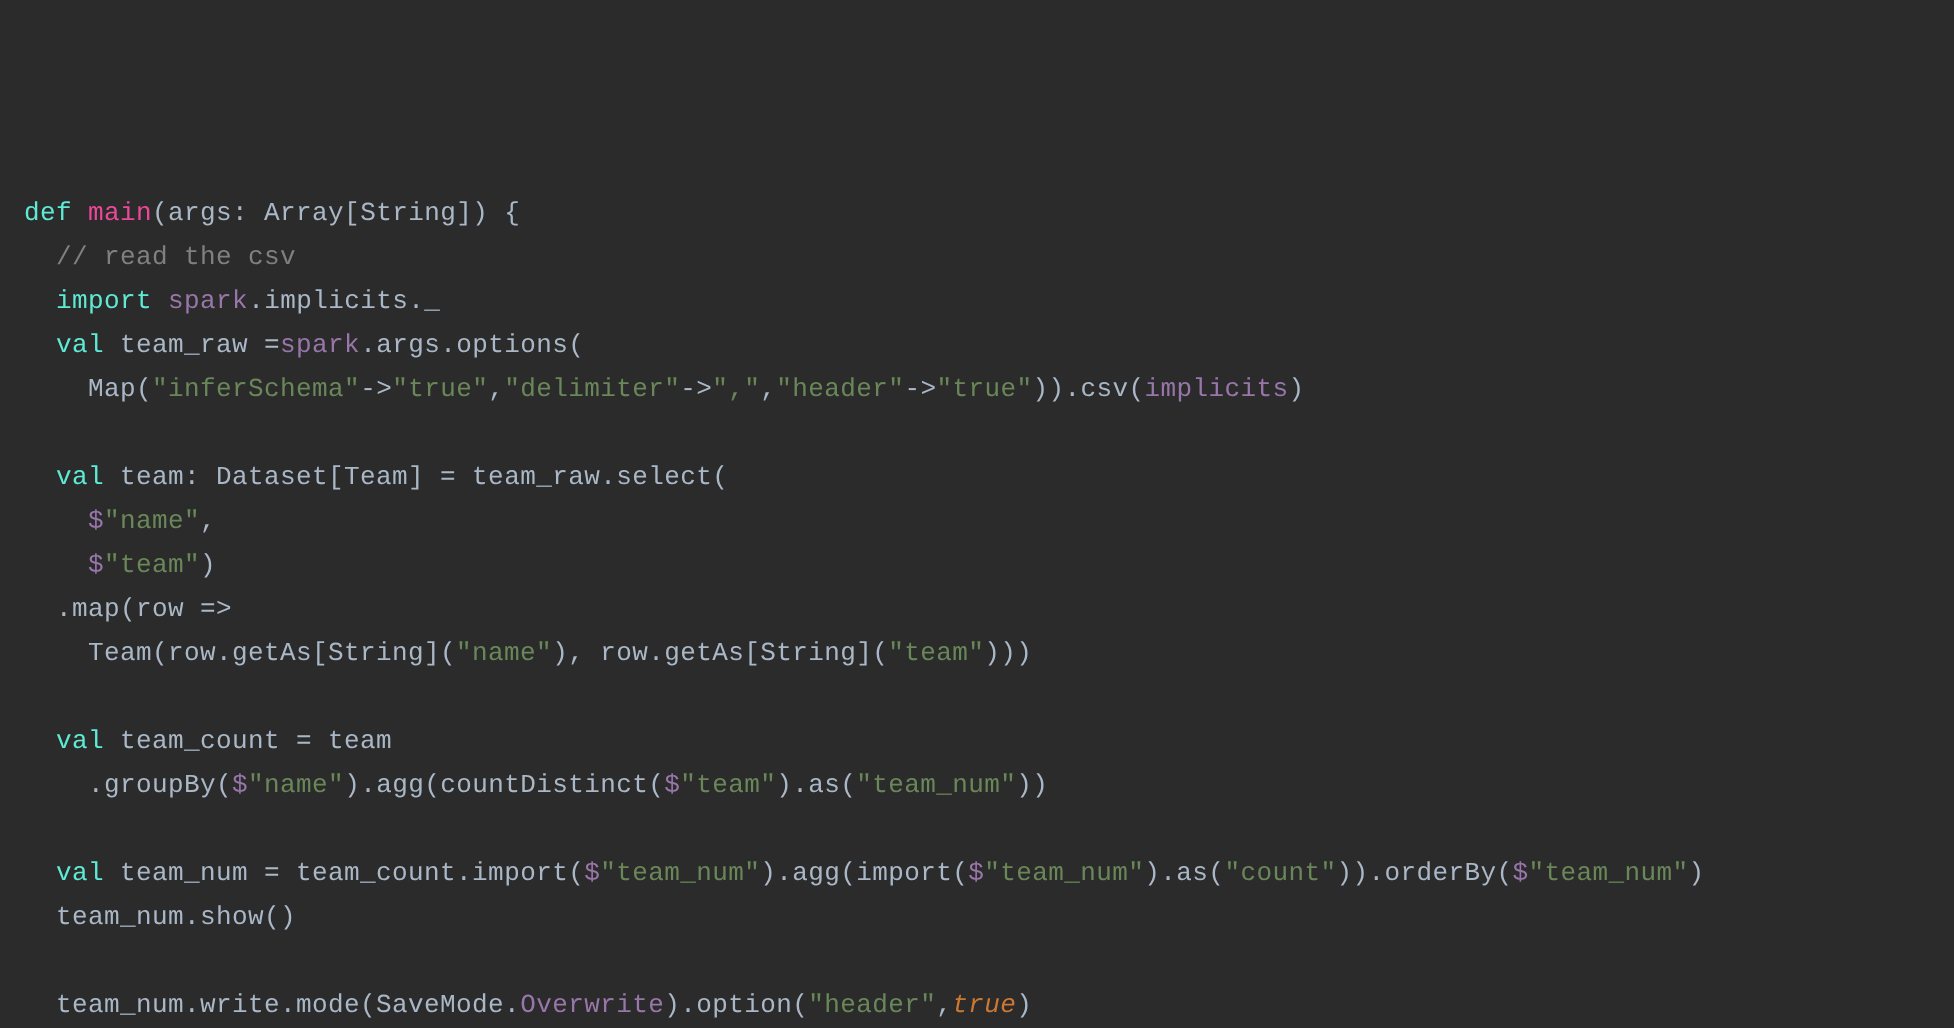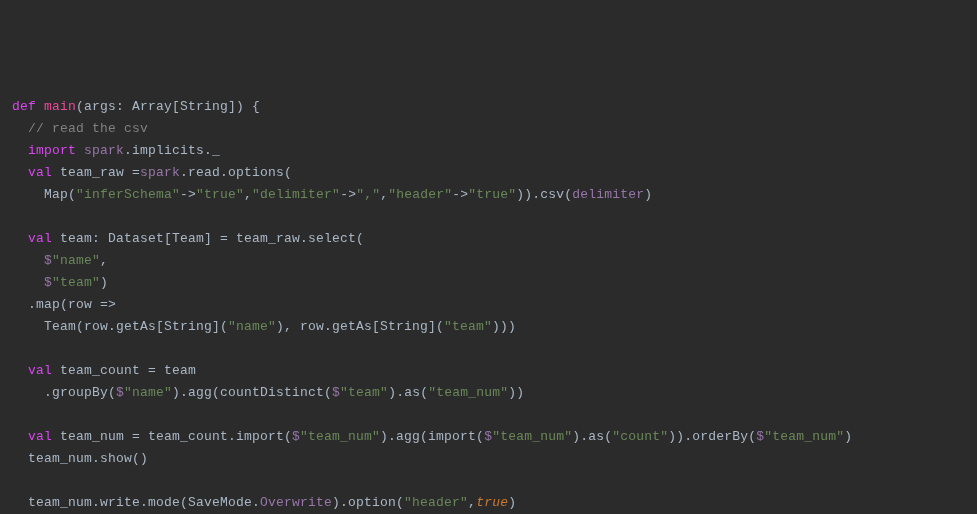--- a/index.html
+++ b/index.html
@@ -6,37 +6,37 @@
     margin: 0;
     padding: 8px 12px;
     background: #2b2b2b;
     font-family: "Consolas", "Monaco", "Courier New", monospace;
     font-size: 13px;
     line-height: 22px;
     color: #a9b7c6;
     white-space: pre;
     letter-spacing: 0.2px;
   }
-  .kw { color: #d946ef; }
+  .kw { color: #5eead4; }
   .fn { color: #ec4899; }
   .str { color: #6a8759; }
   .cmt { color: #808080; }
   .pkg { color: #9876aa; }
   .bool { color: #cc7832; font-style: italic; }
 </style>
 </head>
 <body>
 
 
 
 <div><span class="kw">def</span> <span class="fn">main</span><span>(args: Array[String]) {</span>
   <span class="cmt">// read the csv</span>
   <span class="kw">import</span> <span class="pkg">spark</span><span>.implicits._</span>
-  <span class="kw">val</span><span> team_raw =</span><span class="pkg">spark</span><span>.read.options(</span>
-    <span>Map(</span><span class="str">"inferSchema"</span><span>-&gt;</span><span class="str">"true"</span><span>,</span><span class="str">"delimiter"</span><span>-&gt;</span><span class="str">","</span><span>,</span><span class="str">"header"</span><span>-&gt;</span><span class="str">"true"</span><span>)).csv(</span><span class="pkg">delimiter</span><span>)</span>
+  <span class="kw">val</span><span> team_raw =</span><span class="pkg">spark</span><span>.args.options(</span>
+    <span>Map(</span><span class="str">"inferSchema"</span><span>-&gt;</span><span class="str">"true"</span><span>,</span><span class="str">"delimiter"</span><span>-&gt;</span><span class="str">","</span><span>,</span><span class="str">"header"</span><span>-&gt;</span><span class="str">"true"</span><span>)).csv(</span><span class="pkg">implicits</span><span>)</span>
 
   <span class="kw">val</span><span> team: Dataset[Team] = team_raw.select(</span>
     <span class="pkg">$</span><span class="str">"name"</span><span>,</span>
     <span class="pkg">$</span><span class="str">"team"</span><span>)</span>
   <span>.map(row =&gt;</span>
     <span>Team(row.getAs[String](</span><span class="str">"name"</span><span>), row.getAs[String](</span><span class="str">"team"</span><span>)))</span>
 
   <span class="kw">val</span><span> team_count = team</span>
     <span>.groupBy(</span><span class="pkg">$</span><span class="str">"name"</span><span>).agg(countDistinct(</span><span class="pkg">$</span><span class="str">"team"</span><span>).as(</span><span class="str">"team_num"</span><span>))</span>
 

